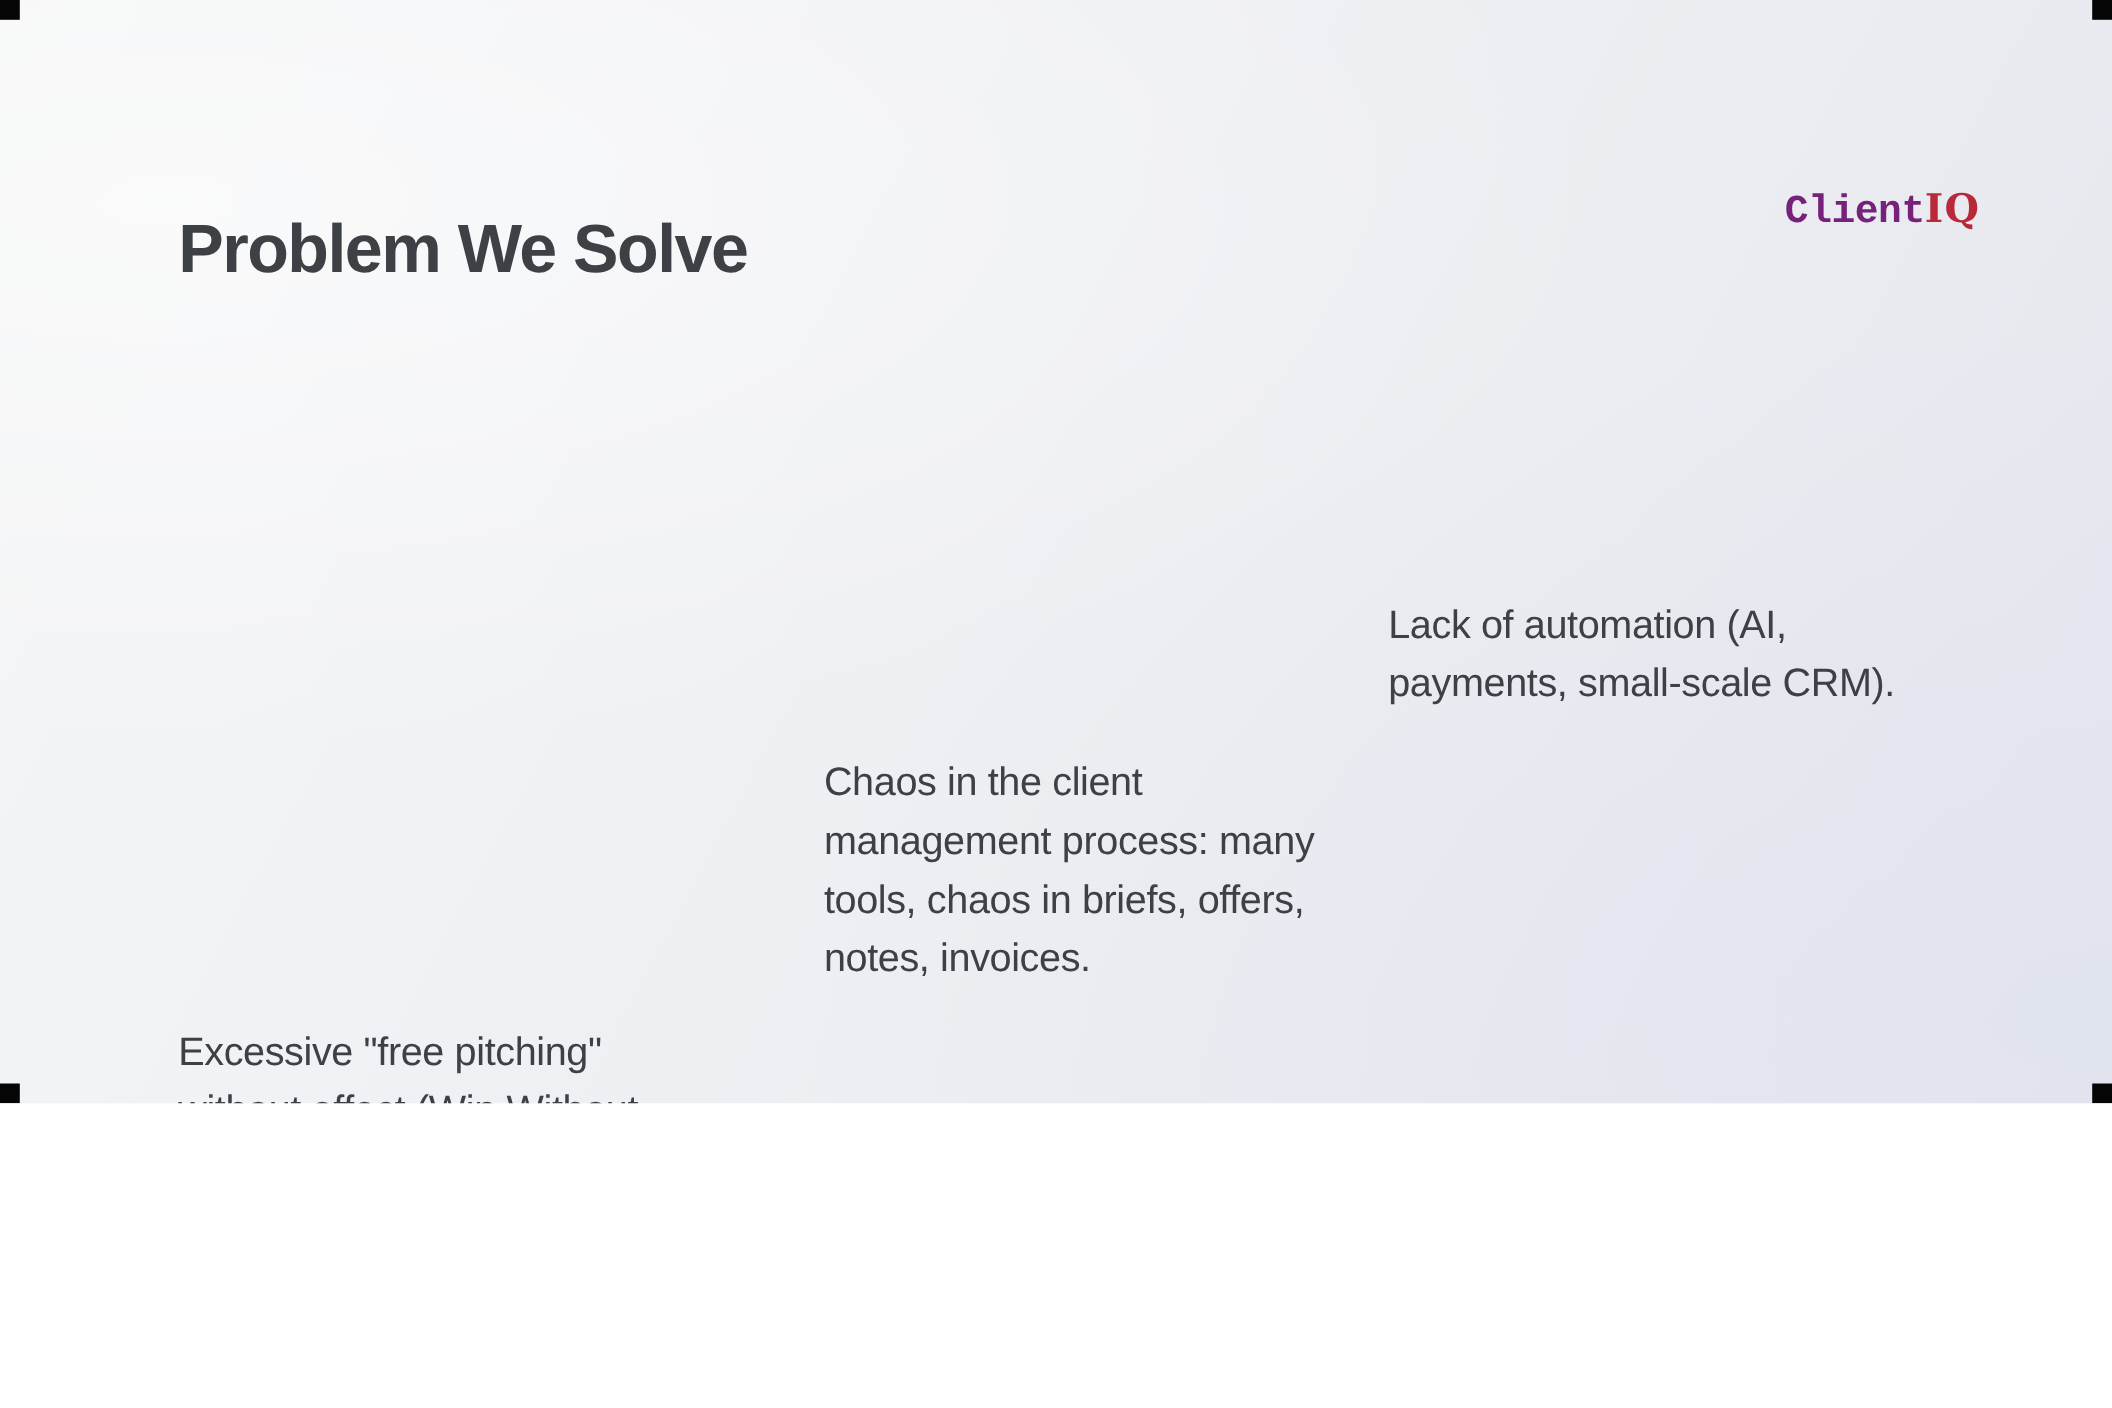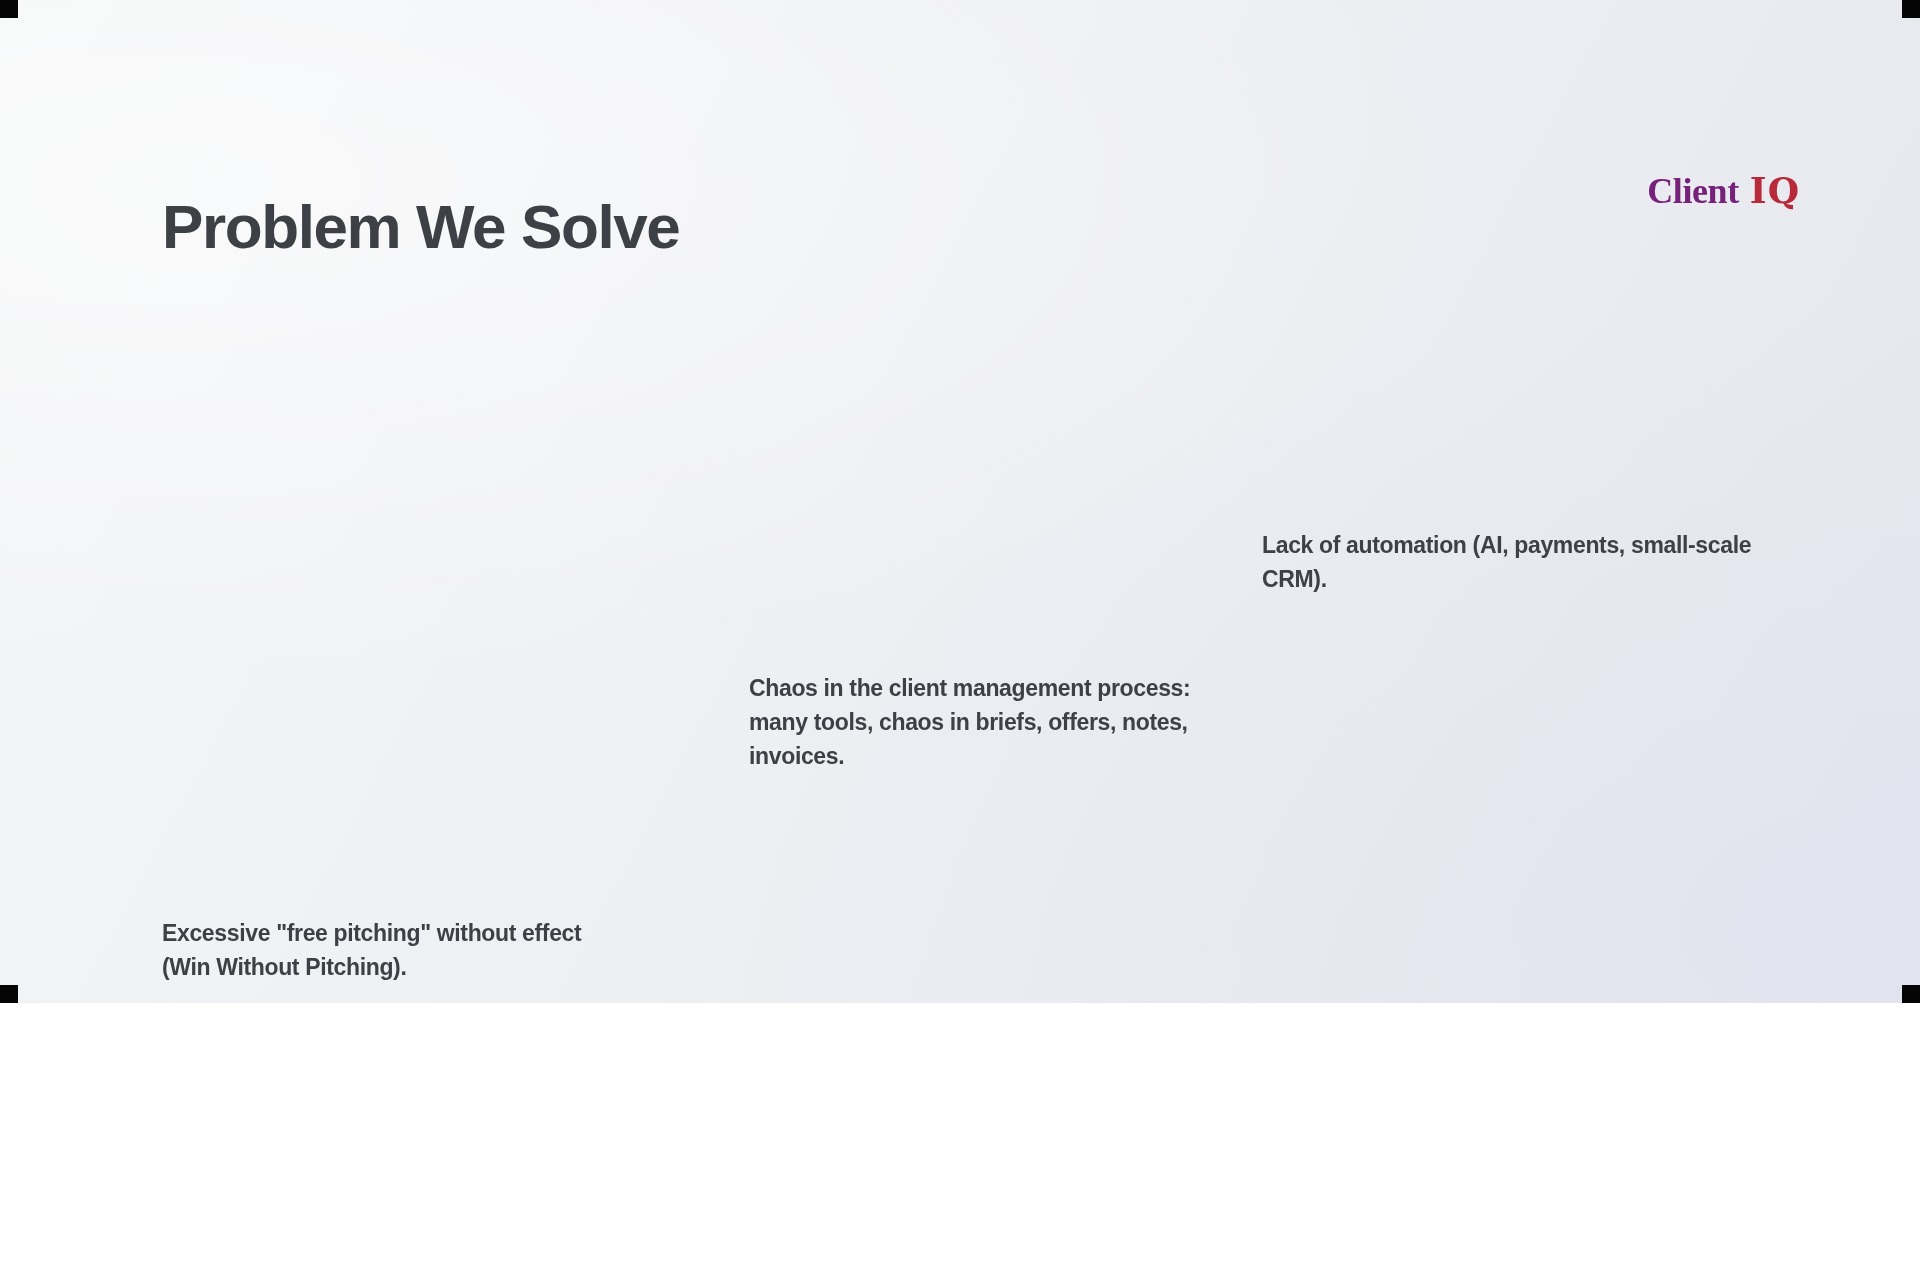--- a/index.html
+++ b/index.html
@@ -71,38 +71,38 @@
     position: absolute;
     right: 120px;
     top: 172px;
     font-size: 36px;
     line-height: 1;
     letter-spacing: -0.4px;
     white-space: nowrap;
     z-index: 5;
   }
   .brand-word {
-    font-family: Liberation Serif, serif;
+    font-family: Liberation Mono, monospace;
     font-weight: 700;
     color: #76217a;
   }
   .brand-mark {
     font-family: "DejaVu Serif", serif;
     font-weight: 700;
     color: #b8293a;
-    margin-left: 11px;
+    margin-left: 0;
     letter-spacing: 1px;
   }
 
   
   .statement {
     position: absolute;
-    font-size: 23px;
+    font-size: 36px;
     line-height: 1.48;
-    font-weight: 700;
+    font-weight: 400;
     letter-spacing: -0.35px;
     color: #3d4045;
     z-index: 5;
   }
   .statement-1 {
     left: 162px;
     top: 893px;
     width: 452px;
   }
   .statement-2 {

